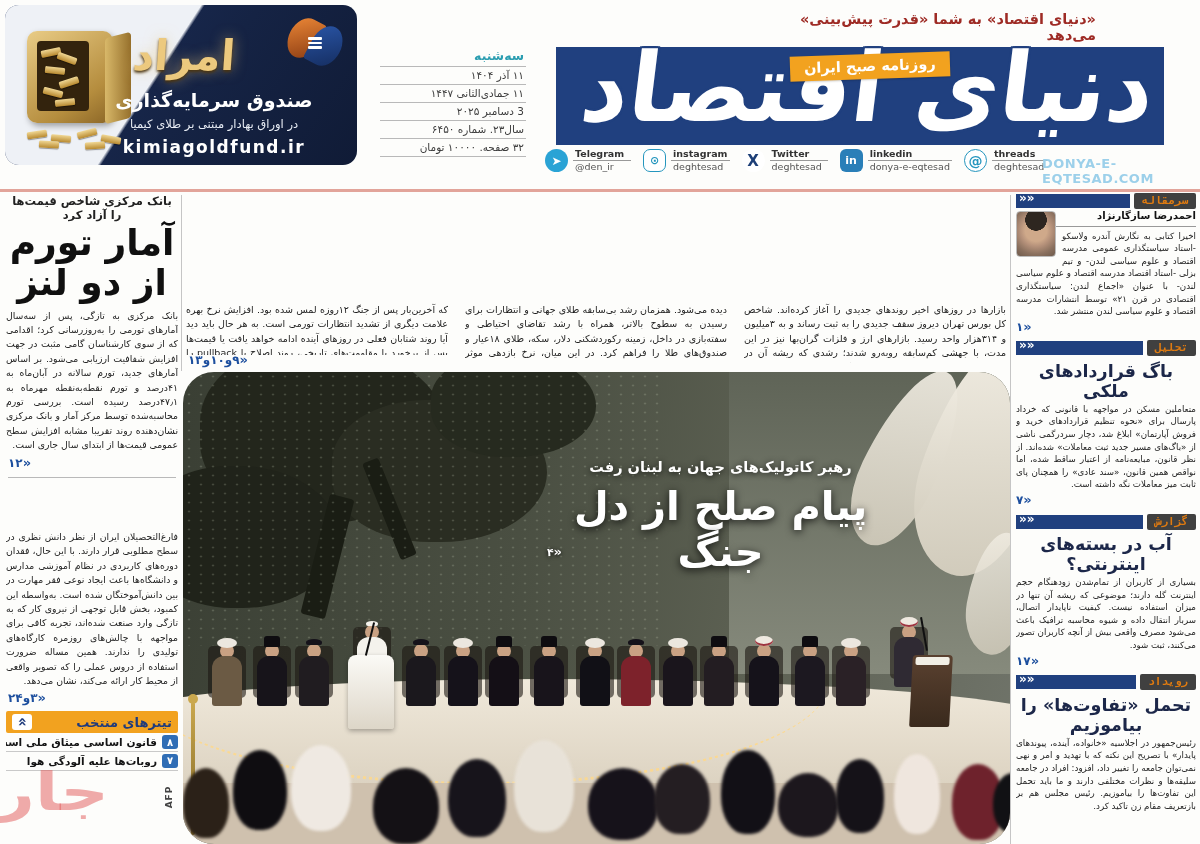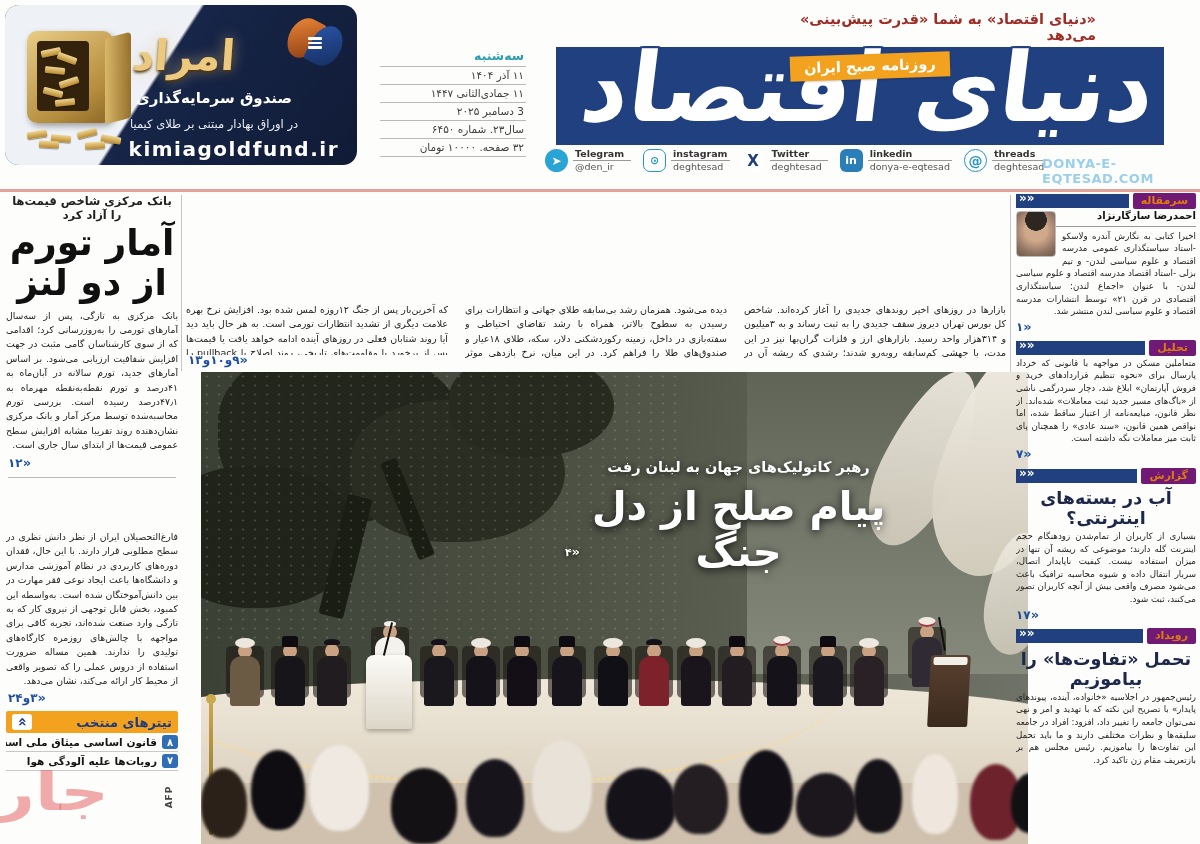--- a/index.html
+++ b/index.html
@@ -19,23 +19,23 @@
         background:linear-gradient(90deg,#d8b869,#96702c); transform:skewY(-14deg); }
   .pile { position:absolute; left:16px; top:122px; width:110px; height:26px; }
   .ad-logo { position:absolute; right:16px; top:10px; width:52px; height:56px; }
   .drop { position:absolute; width:30px; height:42px; border-radius:60% 10% 60% 60%; }
   .drop.o { left:0; top:2px; background:linear-gradient(140deg,#ef8a38,#8a3b12); transform:rotate(28deg); }
   .drop.b { right:0; top:10px; background:linear-gradient(320deg,#2a56a8,#142c5e); transform:rotate(208deg); }
   .drop-lines { position:absolute; left:19px; top:22px; width:14px; height:12px; }
   .drop-lines i { display:block; height:2.5px; background:#fff; margin-bottom:2px; border-radius:1px; }
   .ad-brand { position:absolute; right:78px; top:26px; width:190px; text-align:center; font-size:42px; font-weight:bold;
         color:#ecc97e; text-shadow:0 2px 3px #4a3410, 0 0 14px rgba(236,201,126,.55); transform:skewX(-4deg); }
-  .ad-l1 { position:absolute; right:18px; top:84px; width:250px; text-align:center; color:#fff; font-weight:bold; font-size:15px; direction:rtl; }
+  .ad-l1 { position:absolute; right:18px; top:84px; width:250px; text-align:center; color:#fff; font-weight:bold; font-size:19px; direction:rtl; }
   .ad-l2 { position:absolute; right:18px; top:112px; width:250px; text-align:center; color:#e8edf5; font-size:11.5px; direction:rtl; }
-  .ad-url { position:absolute; right:18px; top:132px; width:250px; text-align:right; color:#fff; font-weight:bold; font-size:20px; letter-spacing:1.5px; }
+  .ad-url { position:absolute; right:18px; top:132px; width:250px; text-align:center; color:#fff; font-weight:bold; font-size:17px; letter-spacing:1.5px; }
 
   .slogan { position:absolute; left:778px; top:11px; width:318px; direction:rtl;
         color:#9e2b25; font-weight:bold; font-size:14.5px; }
   .band { position:absolute; left:556px; top:47px; width:608px; height:98px; background:#20407f; }
   .badge { position:absolute; left:790px; top:54px; background:#f2a21f; color:#fff; font-weight:bold; font-size:14.5px;
         padding:4px 14px 5px; transform:rotate(-2deg); direction:rtl; box-shadow:0 1px 2px rgba(0,0,0,.2); z-index:3; }
   .brand-script { position:absolute; left:548px; top:8px; width:640px; height:160px; display:flex; align-items:center; justify-content:center;
         font-size:92px; font-weight:bold; color:#fff; direction:rtl; transform:skewX(-7deg) scaleY(1.04); z-index:2; white-space:nowrap;
         text-shadow:2.5px 0 0 #20407f,-2.5px 0 0 #20407f,0 2.5px 0 #20407f,0 -2.5px 0 #20407f,2px 2px 0 #20407f,-2px -2px 0 #20407f,2px -2px 0 #20407f,-2px 2px 0 #20407f; }
   .dates { position:absolute; left:380px; top:46px; width:146px; direction:rtl; }
@@ -65,22 +65,22 @@
   .m-head { position:absolute; left:186px; top:208px; width:820px; text-align:center; direction:rtl;
         font-size:66px; font-weight:bold; color:#0d0d0d; letter-spacing:-1px; }
   .lead { position:absolute; top:303px; width:262px; height:60px; overflow:hidden; direction:rtl; text-align:justify;
         font-size:9.5px; line-height:1.5; color:#1c1c1c; }
   .lead.c1 { left:744px; } .lead.c2 { left:465px; } .lead.c3 { left:186px; height:52px; }
   .ref { direction:rtl; text-align:left; font-weight:bold; color:#1d4f9e; font-size:12px; }
   .ref .chev { font-size:13px; }
   .lead-ref { position:absolute; left:188px; top:352px; }
 
   
-  .photo { position:absolute; left:201px; top:372px; width:827px; height:472px; overflow:hidden;
-        background:linear-gradient(100deg,#3a3f34 0%,#4a4f42 40%,#5d6153 68%,#70746a 100%); }
+  .photo { position:absolute; left:183px; top:372px; width:827px; height:472px; overflow:hidden;
+        background:linear-gradient(100deg,#3a3f34 0%,#4a4f42 40%,#5d6153 68%,#70746a 100%);border-radius:31px; }
   .ph-wall { position:absolute; right:0; top:0; width:34%; height:64%; background:linear-gradient(#5f6457,#868a7c); }
   .blob { position:absolute; background:#23261c; border-radius:46% 54% 52% 48%; }
   .speckle { position:absolute; left:0; top:0; width:58%; height:58%;
         background-image:radial-gradient(rgba(200,210,185,.22) 1px, transparent 1.6px); background-size:12px 9px; }
   .trunk { position:absolute; background:#1a1d14; border-radius:3px; }
   .feather { position:absolute; background:linear-gradient(160deg,#f2eee4,#cfc9b9); border-radius:50% 50% 46% 54%/62% 62% 38% 38%; }
   .ph-kicker { position:absolute; left:42%; top:18.5%; width:46%; text-align:center; direction:rtl; color:#fff;
         font-size:14.5px; font-weight:bold; text-shadow:0 1px 6px rgba(0,0,0,.8); }
   .ph-head { position:absolute; left:42%; top:23.5%; width:46%; text-align:center; direction:rtl; color:#fff;
         font-size:40px; font-weight:bold; text-shadow:0 2px 8px rgba(0,0,0,.8); }
@@ -127,21 +127,21 @@
   .sel-num { background:#2f6db5; color:#fff; font-weight:bold; font-size:10px; width:16px; height:14px; border-radius:3px;
         display:flex; align-items:center; justify-content:center; flex:0 0 auto; }
   .sel-t { font-size:10.6px; font-weight:bold; color:#141414; white-space:nowrap; overflow:hidden; }
   .watermark { position:absolute; left:-4px; top:762px; font-size:52px; font-weight:bold; color:rgba(226,88,88,.5);
         letter-spacing:2px; z-index:9; transform:scaleX(1.3); transform-origin:left; }
 
   
   .rcol { position:absolute; left:1016px; top:192px; width:180px; height:652px; overflow:hidden; direction:rtl; }
   .r-art { margin-bottom:6px; }
   .lblrow { display:flex; align-items:center; gap:4px; height:17px; }
-  .lbl { background:#701a75; color:#e07b10; font-weight:bold; font-size:11px; padding:1px 8px 2px; border-radius:2px; }
+  .lbl { background:#404040; color:#e07b10; font-weight:bold; font-size:11px; padding:1px 8px 2px; border-radius:2px;font-family:Liberation Mono, monospace; }
   .lblbar { flex:1; height:14px; background:#20407f; position:relative; }
   .lblbar .cc { position:absolute; left:3px; top:-3px; color:#fff; font-weight:bold; font-size:12px; }
   .r-title { text-align:center; font-size:17.5px; font-weight:bold; color:#1c2749; margin:4px 0 2px; }
   .r-body { text-align:justify; font-size:8.7px; line-height:1.45; color:#222; }
   .r-ref { margin-top:1px; }
   .auth-ph { float:left; width:40px; height:46px; border-radius:4px; margin:2px 6px 3px 0;
         background:radial-gradient(circle at 50% 18%, #2e2620 0 26%, transparent 27%), radial-gradient(circle at 50% 42%, #cfa98a 0 34%, #b5917a 50%, #8a705e 75%, #6e5a4b 100%); border:1px solid #bbb; }
   .auth-name { display:block; font-weight:bold; font-size:10px; color:#111; border-bottom:1px solid #999; padding-bottom:2px; margin-bottom:3px; }
 </style>
 </head>
@@ -429,20 +429,21 @@
         <div class="r-body"><span class="auth-ph"></span><span class="auth-name">احمدرضا سازگارنژاد</span><span>اخیرا کتابی به نگارش آندره ولاسکو -استاد سیاستگذاری عمومی مدرسه اقتصاد و علوم سیاسی لندن- و تیم بزلی -استاد اقتصاد مدرسه اقتصاد و علوم سیاسی لندن- با عنوان «اجماع لندن: سیاستگذاری اقتصادی در قرن ۲۱» توسط انتشارات مدرسه اقتصاد و علوم سیاسی لندن منتشر شد.</span></div>
         <div class="ref r-ref"><span class="chev">«</span><span>۱</span></div>
       </div>
       <div class="r-art">
         <div class="lblrow">
           <span class="lbl">تحلیل</span>
           <span class="lblbar">
             <span class="cc">««</span>
           </span>
         </div>
+        <div class="r-title">باگ قراردادهای ملکی</div>
         <div class="r-body"><span>متعاملین مسکن در مواجهه با قانونی که خرداد پارسال برای «نحوه تنظیم قراردادهای خرید و فروش آپارتمان» ابلاغ شد، دچار سردرگمی ناشی از «باگ‌های مسیر جدید ثبت معاملات» شده‌اند. از نظر قانون، مبایعه‌نامه از اعتبار ساقط شده، اما نواقص همین قانون، «سند عادی» را همچنان پای ثابت میز معاملات نگه داشته است.</span></div>
         <div class="ref r-ref"><span class="chev">«</span><span>۷</span></div>
       </div>
       <div class="r-art">
         <div class="lblrow">
           <span class="lbl">گزارش</span>
           <span class="lblbar">
             <span class="cc">««</span>
           </span>
         </div>

